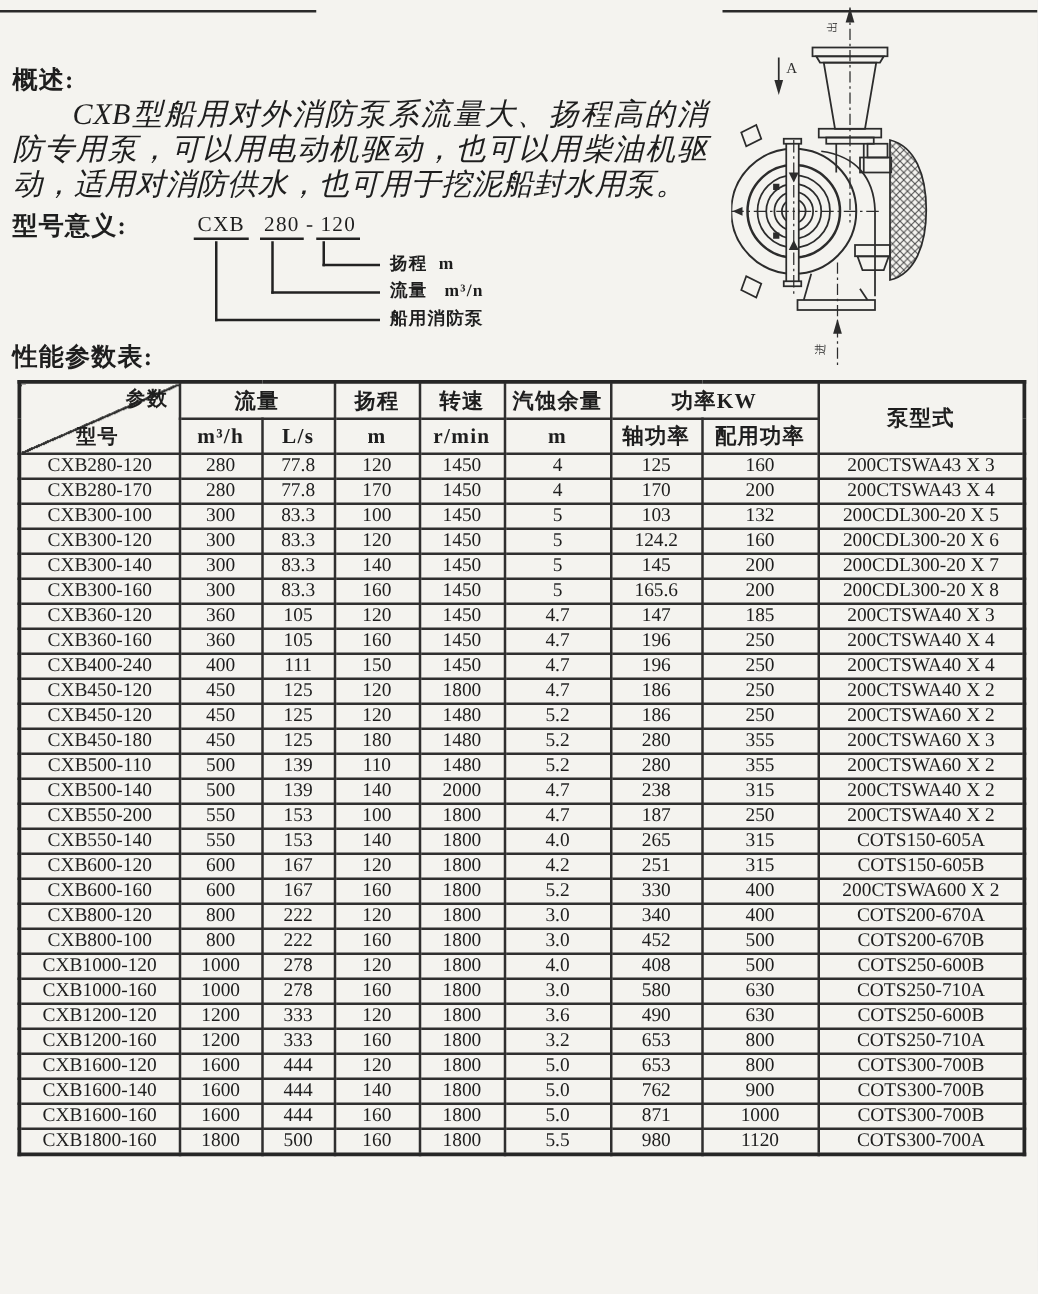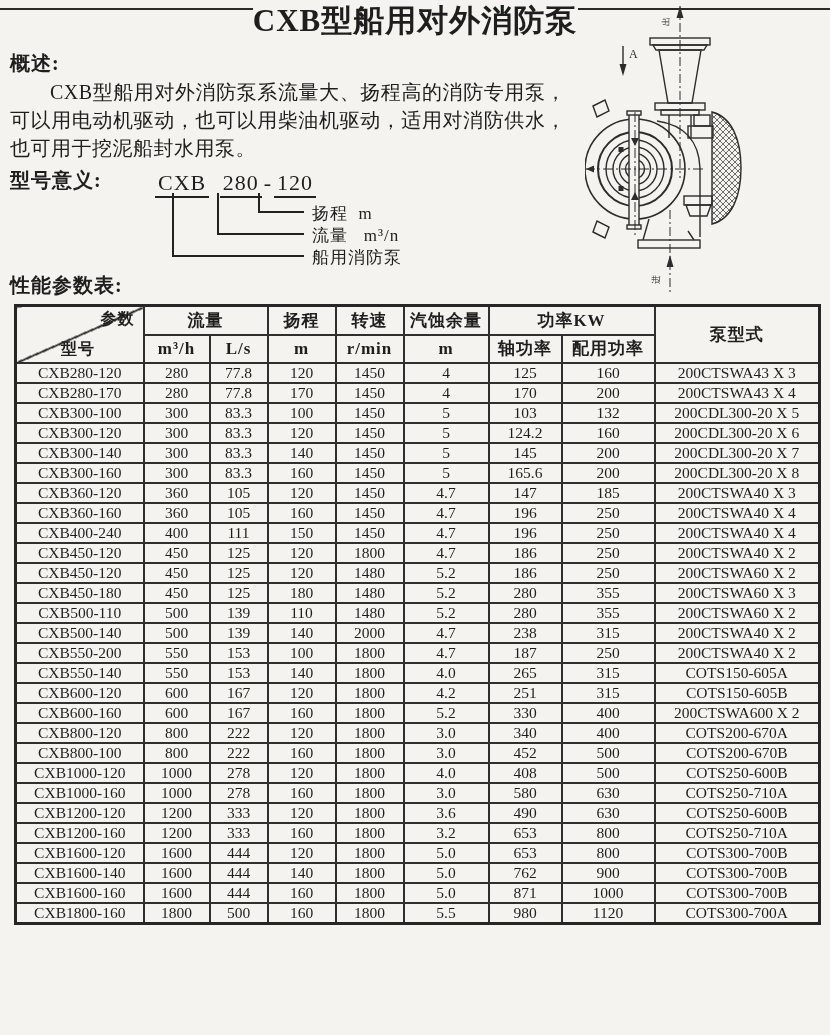--- a/index.html
+++ b/index.html
@@ -23,34 +23,35 @@
   }
   .sec-head{
     position:absolute;left:10px;margin:0;
     font-size:20px;font-weight:bold;letter-spacing:1px;
   }
   .overview-head{top:50px;}
   .model-head{top:167px;}
   .table-head{top:272px;}
   .overview-text{
     position:absolute;left:10px;top:78px;width:556px;margin:0;
-    font-size:20px;line-height:28px;text-indent:2em;text-align:justify;
+    font-size:24px;line-height:28px;text-indent:2em;text-align:justify;
     letter-spacing:0.5px;
+    font-style:italic;
   }
   
   .model-code{
     position:absolute;left:155px;top:170px;
-    font-size:22px;letter-spacing:1px;white-space:pre;
+    font-size:17px;letter-spacing:1px;white-space:pre;
   }
   .model-code .u{border-bottom:2px solid #222;padding:0 3px 1px 3px;}
   .model-code .dash{padding:0 2px;}
   .vline{position:absolute;width:2px;background:#222;}
   .hline{position:absolute;height:2px;background:#222;}
   .m-label{
-    position:absolute;left:312px;font-size:17px;font-weight:400;
+    position:absolute;left:312px;font-size:14px;font-weight:700;
     white-space:pre;letter-spacing:1px;
   }
   
   .perf-table{
     position:absolute;left:14px;top:304px;
     width:804px;height:564px;
     border-collapse:collapse;table-layout:fixed;
     border:3px solid #262626;
     text-align:center;
   }
@@ -71,21 +72,20 @@
   .pump-svg{position:absolute;left:585px;top:0;}
 </style>
 </head>
 <body>
 
 <div class="page">
 
   <div class="top-rule left"></div>
   <div class="top-rule right"></div>
 
-  <h1 class="doc-title">CXB型船用对外消防泵</h1>
 
   <h2 class="sec-head overview-head">概述:</h2>
   <p class="overview-text">CXB型船用对外消防泵系流量大、扬程高的消防专用泵，可以用电动机驱动，也可以用柴油机驱动，适用对消防供水，也可用于挖泥船封水用泵。</p>
 
   <h2 class="sec-head model-head">型号意义:</h2>
 
   <div>
     <div class="model-code"><span class="u">CXB</span><span class="dash"> </span><span class="u">280</span><span class="dash">-</span><span class="u">120</span></div>
 
     <div class="vline" style="left:172px;top:193px;height:64px;"></div>

